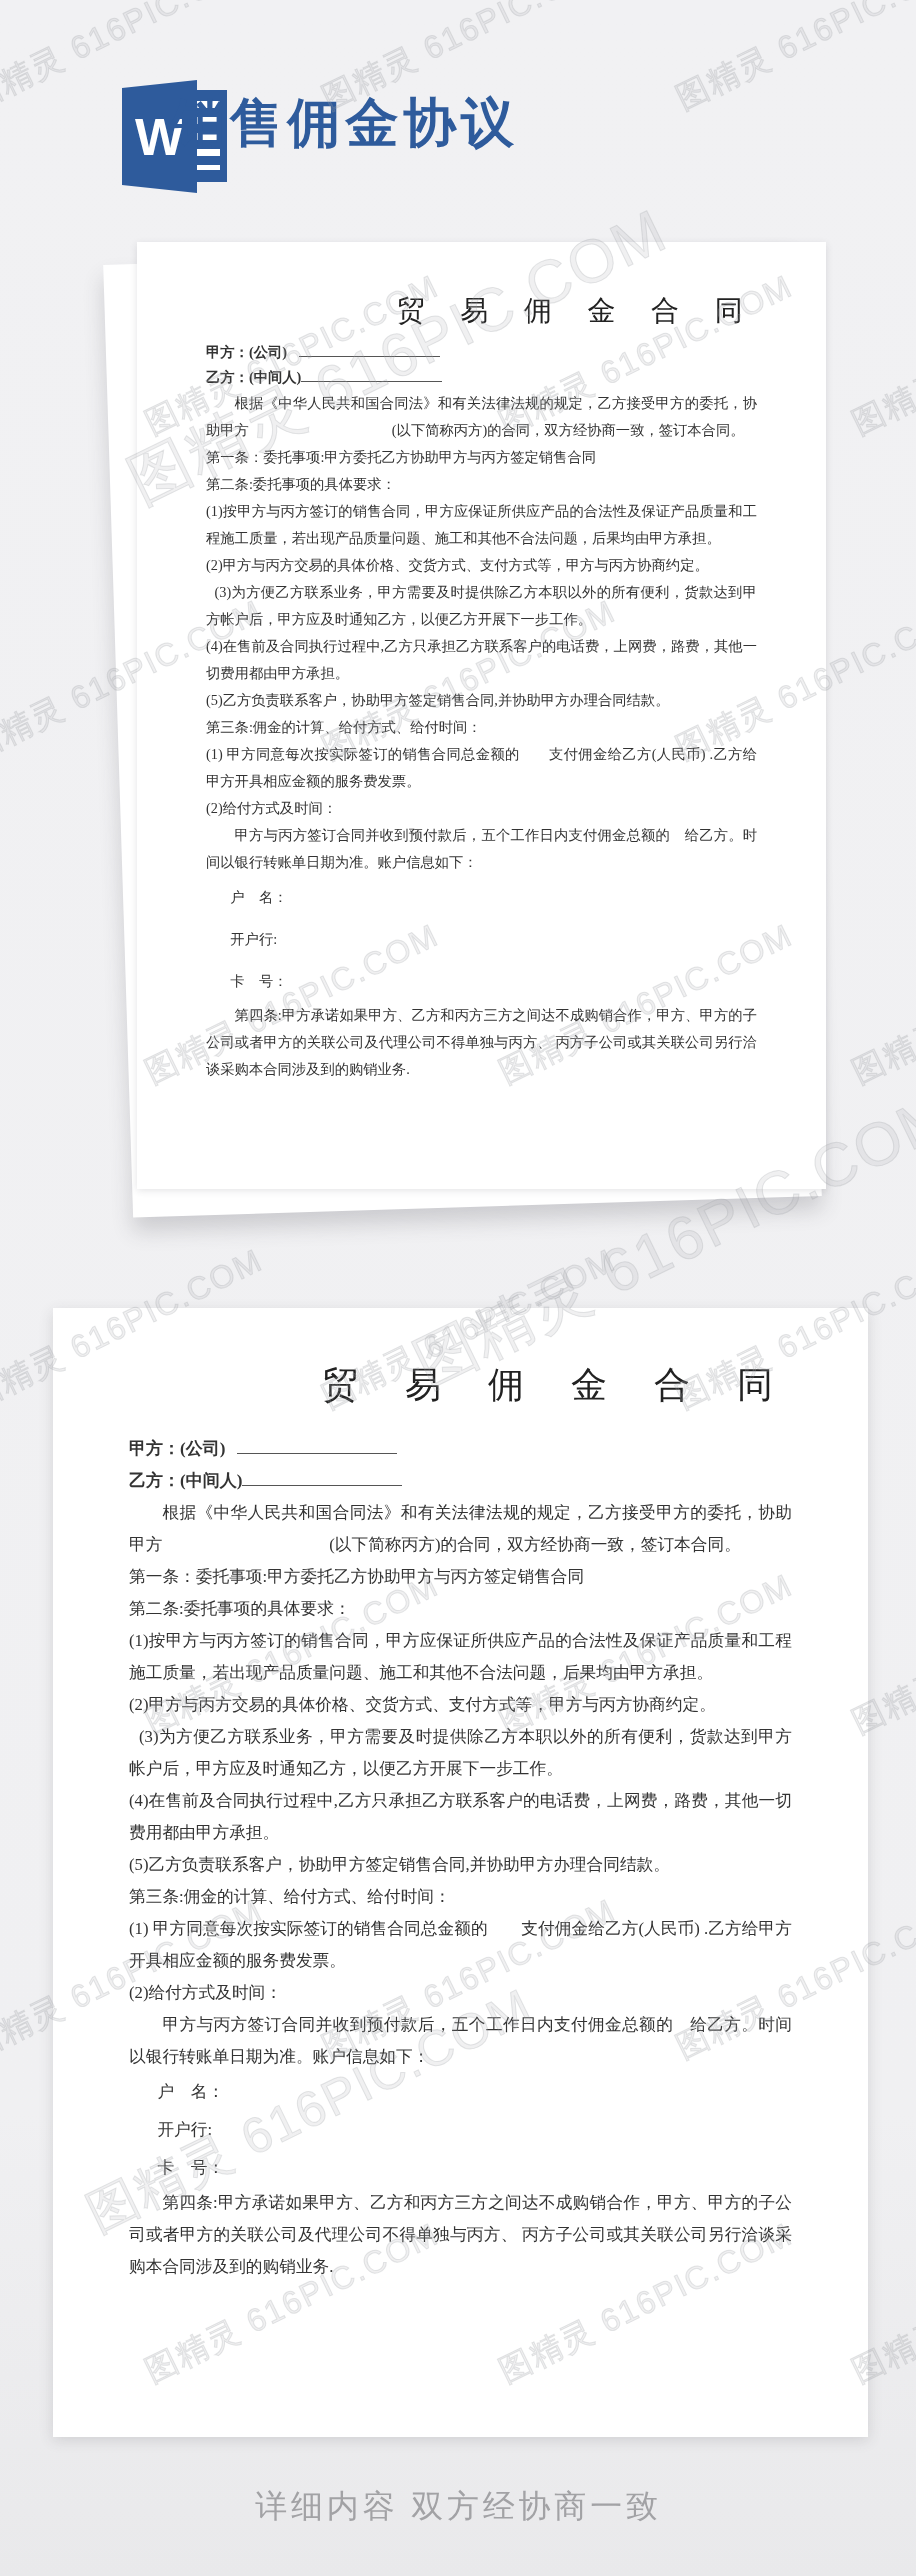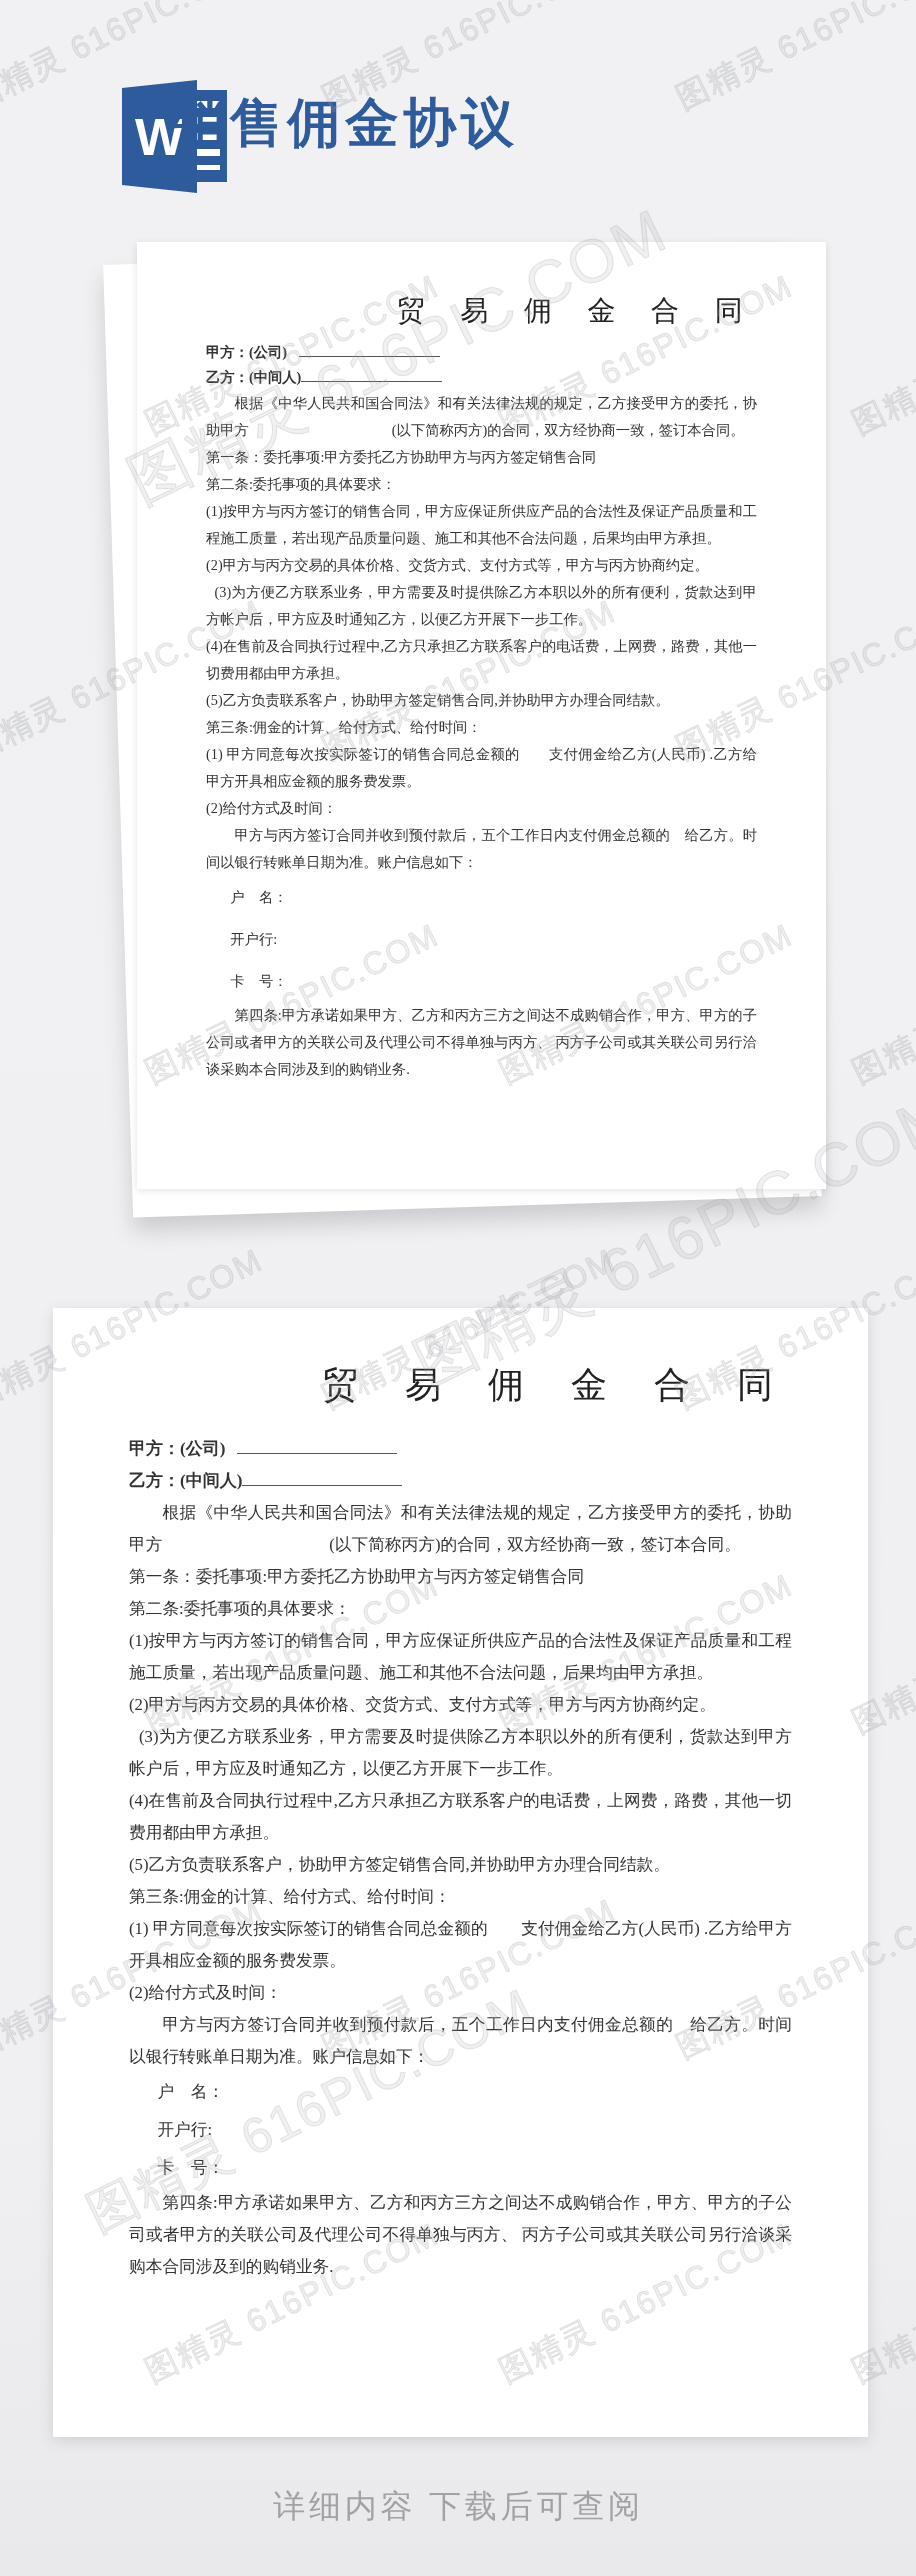--- a/index.html
+++ b/index.html
@@ -115,21 +115,21 @@
       <p class="cp plain">(1) 甲方同意每次按实际签订的销售合同总金额的　　支付佣金给乙方(人民币) .乙方给甲方开具相应金额的服务费发票。</p>
       <p class="cp plain">(2)给付方式及时间：</p>
       <p class="cp indent">甲方与丙方签订合同并收到预付款后，五个工作日内支付佣金总额的　给乙方。时间以银行转账单日期为准。账户信息如下：</p>
       <p class="cp account">户　名：</p>
       <p class="cp account">开户行:</p>
       <p class="cp account">卡　号：</p>
       <p class="cp indent">第四条:甲方承诺如果甲方、乙方和丙方三方之间达不成购销合作，甲方、甲方的子公司或者甲方的关联公司及代理公司不得单独与丙方、 丙方子公司或其关联公司另行洽谈采购本合同涉及到的购销业务.</p>
     </div>
 </div>
 
-<div class="caption">详细内容 下载后可查阅</div>
+<div class="caption">详细内容 双方经协商一致</div>
 
 <div id="watermark-layer">
     <span class="wm" style="left: -38px; top: 81px; font-size: 32px;">图精灵 616PIC.COM</span>
     <span class="wm" style="left: 315px; top: 81px; font-size: 32px;">图精灵 616PIC.COM</span>
     <span class="wm" style="left: 669px; top: 81px; font-size: 32px;">图精灵 616PIC.COM</span>
     <span class="wm" style="left: 138px; top: 406px; font-size: 32px;">图精灵 616PIC.COM</span>
     <span class="wm" style="left: 492px; top: 406px; font-size: 32px;">图精灵 616PIC.COM</span>
     <span class="wm" style="left: 845px; top: 406px; font-size: 32px;">图精灵 616PIC.COM</span>
     <span class="wm" style="left: -38px; top: 731px; font-size: 32px;">图精灵 616PIC.COM</span>
     <span class="wm" style="left: 315px; top: 731px; font-size: 32px;">图精灵 616PIC.COM</span>

